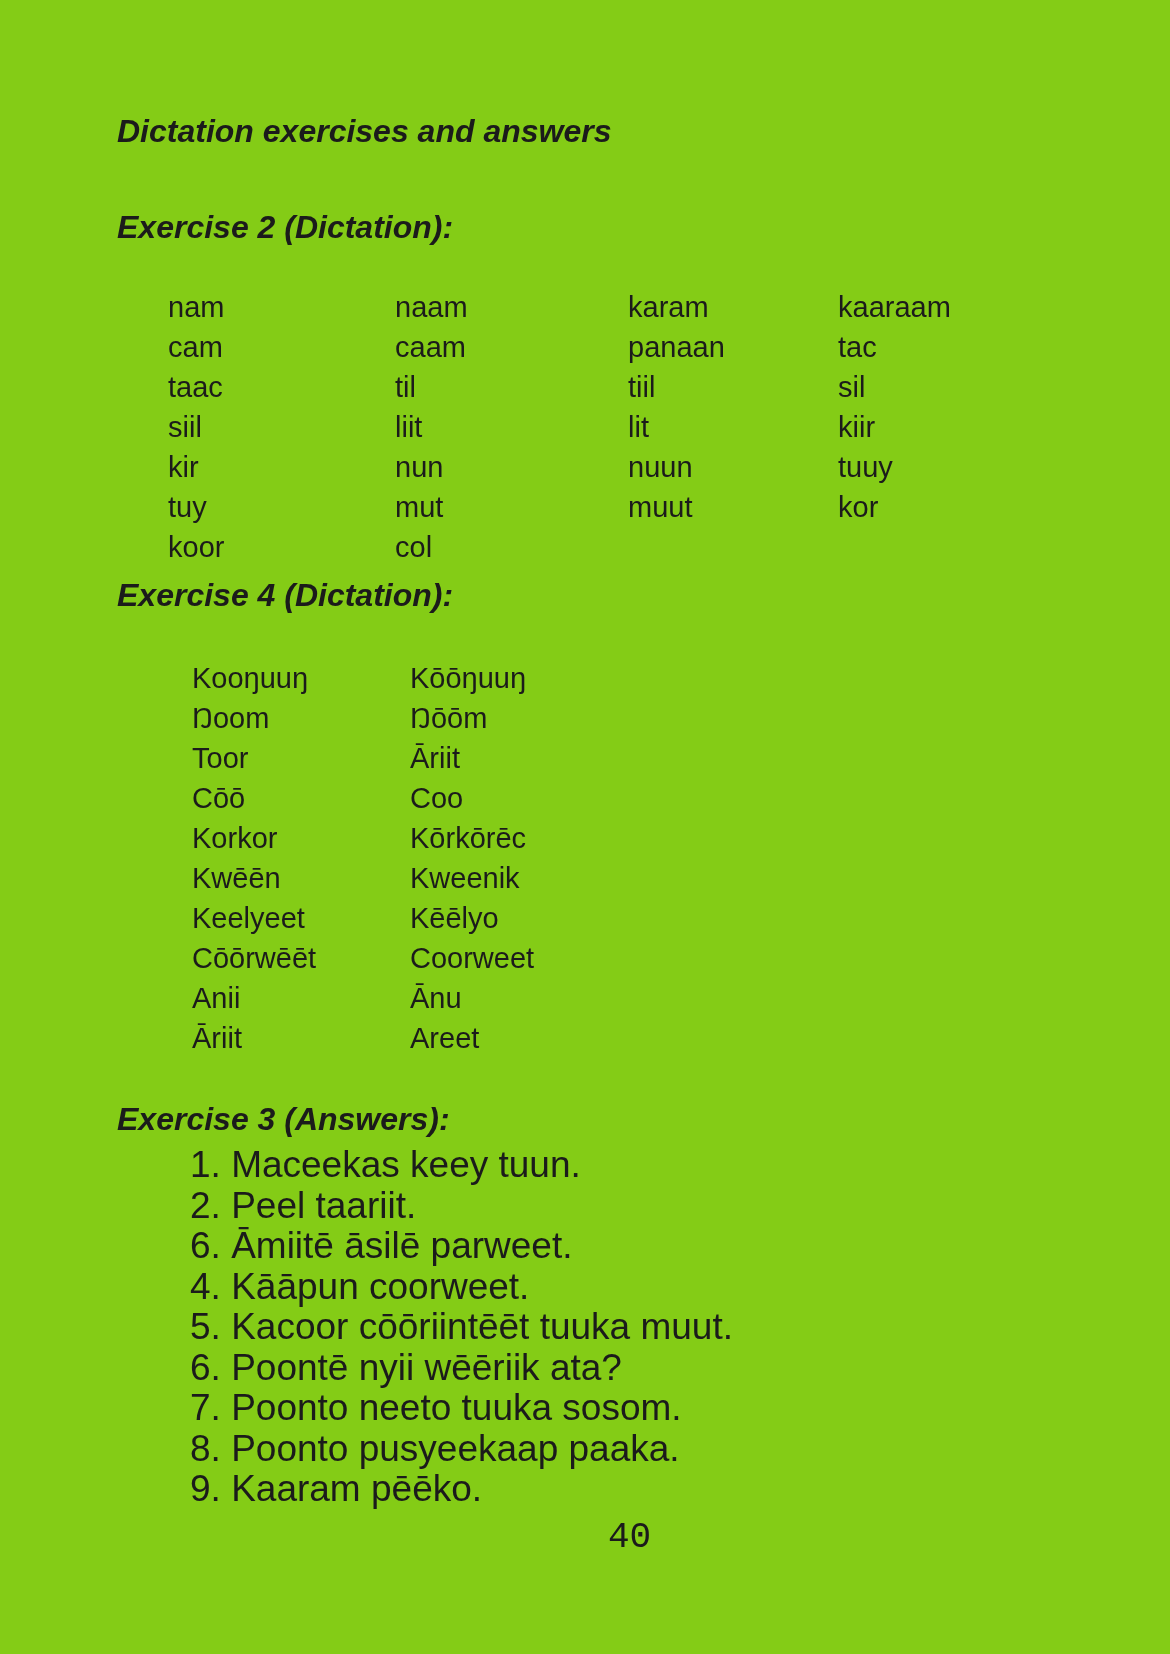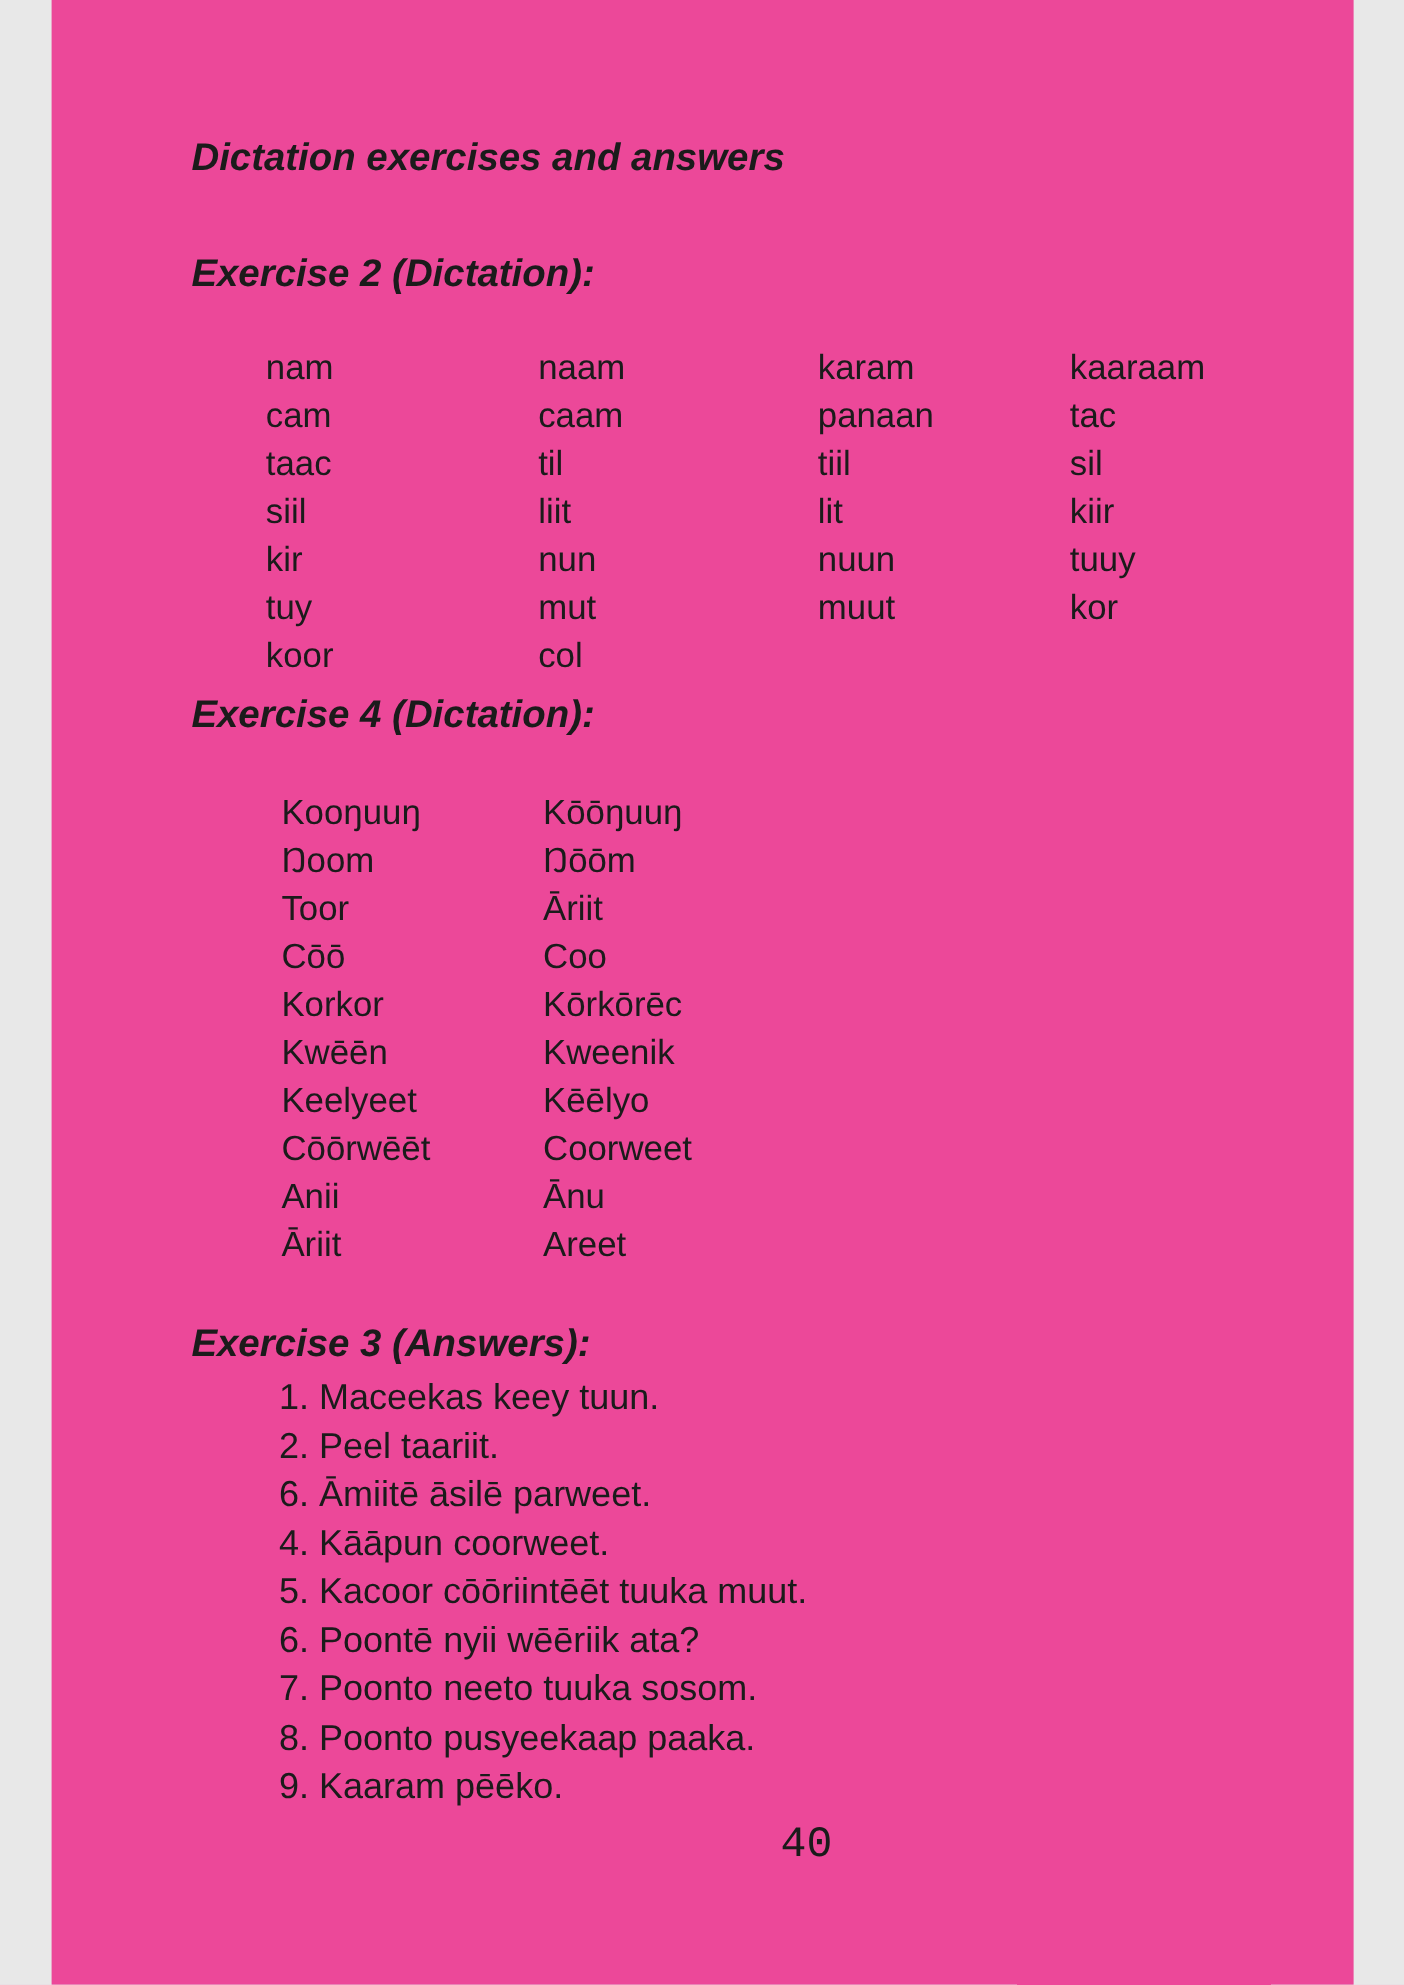--- a/index.html
+++ b/index.html
@@ -2,24 +2,24 @@
 <html><head>
 <meta charset="utf-8">
 <style>
   html, body {
     margin: 0;
     padding: 0;
     background: #e8e8e8;
   }
   .page {
     position: relative;
-    width: 1085px;
+    width: 1170px;
     height: 1654px;
     margin: 0 auto;
-    background: #ec4899;
+    background: #84cc16;
     overflow: hidden;
     color: #1b1b1b;
     font-family: "Liberation Sans", "DejaVu Sans", sans-serif;
   }
   .heading {
     position: absolute;
     left: 117px;
     margin: 0;
     font-size: 32px;
     line-height: 1;
@@ -35,39 +35,39 @@
 
   .body-text {
     font-size: 29px;
     line-height: 40px;
     color: #1b1b1b;
     white-space: nowrap;
   }
 
   .ex2-grid {
     position: absolute;
-    left: 179px;
+    left: 168px;
     top: 287px;
     display: grid;
     grid-template-columns: 227px 233px 210px auto;
   }
   .ex4-grid {
     position: absolute;
     left: 192px;
     top: 658px;
     display: grid;
     grid-template-columns: 218px auto;
   }
   .ex5-list {
     position: absolute;
     left: 190px;
     top: 1145px;
   }
   .ex5-item {
-    font-size: 30px;
+    font-size: 37px;
     line-height: 40.5px;
     white-space: nowrap;
   }
   .page-number {
     position: absolute;
     left: 608px;
     top: 1520px;
     font-family: Liberation Mono, monospace;
     font-size: 36px;
     line-height: 1;

